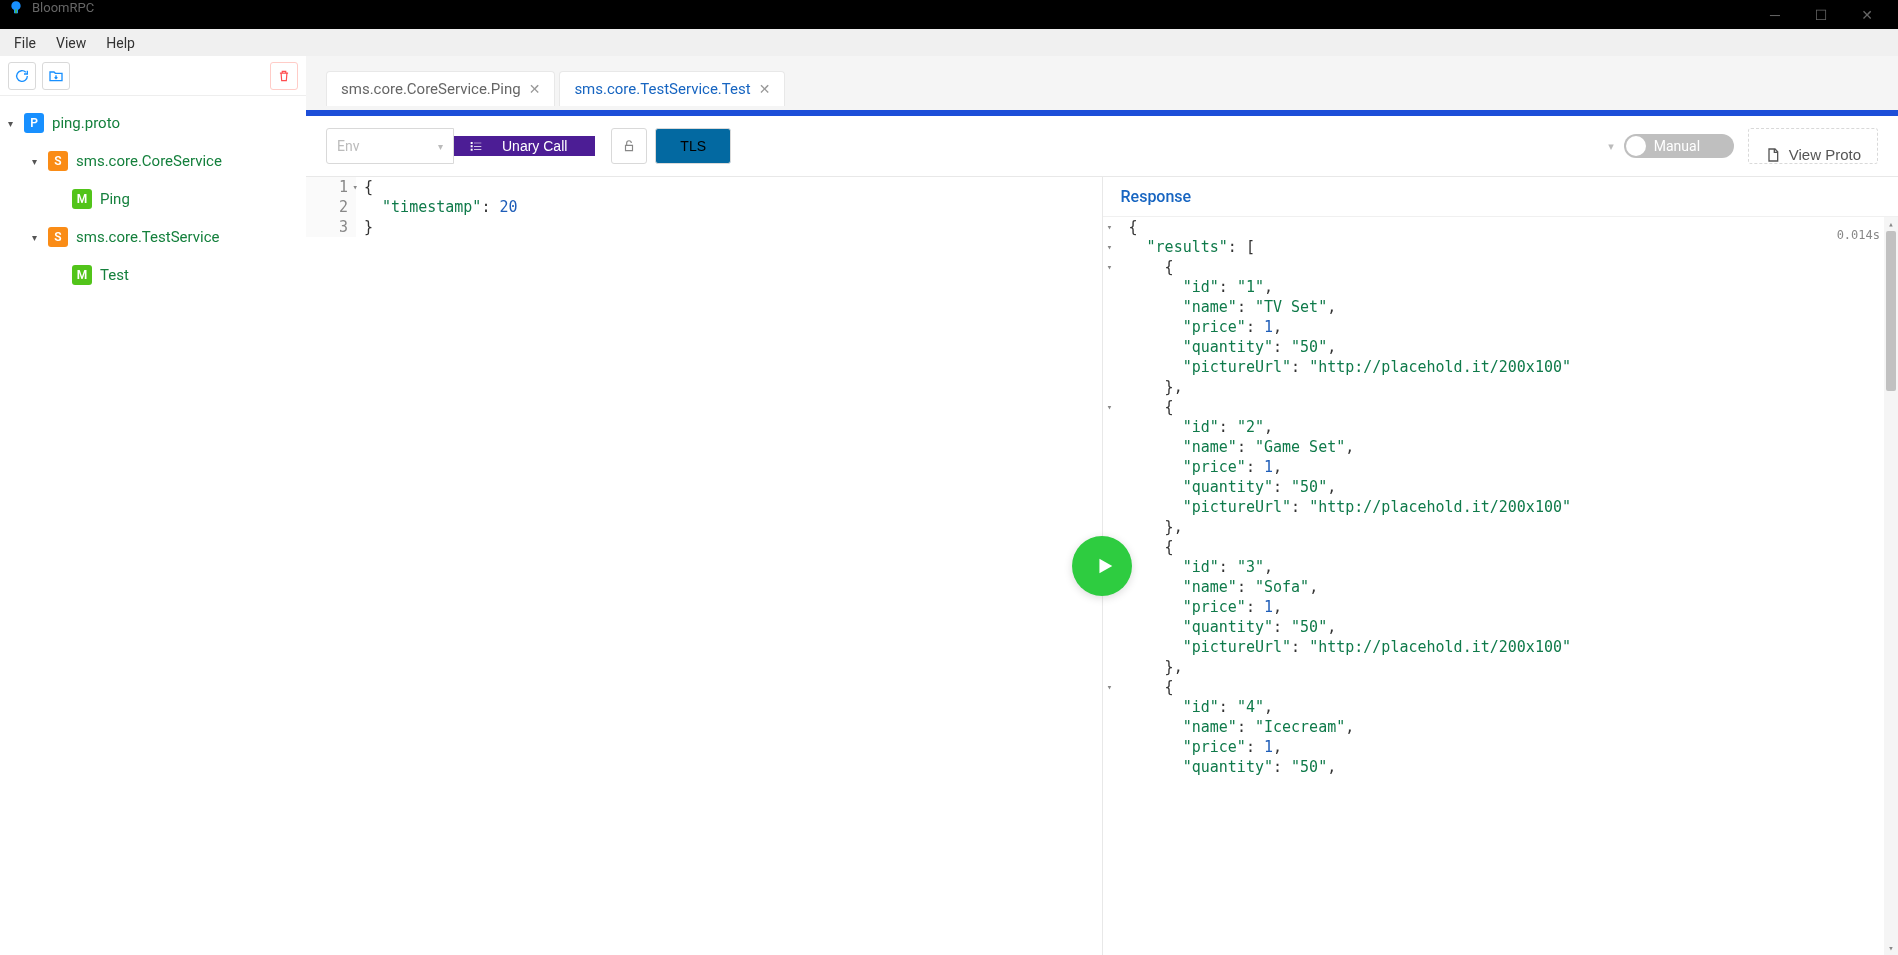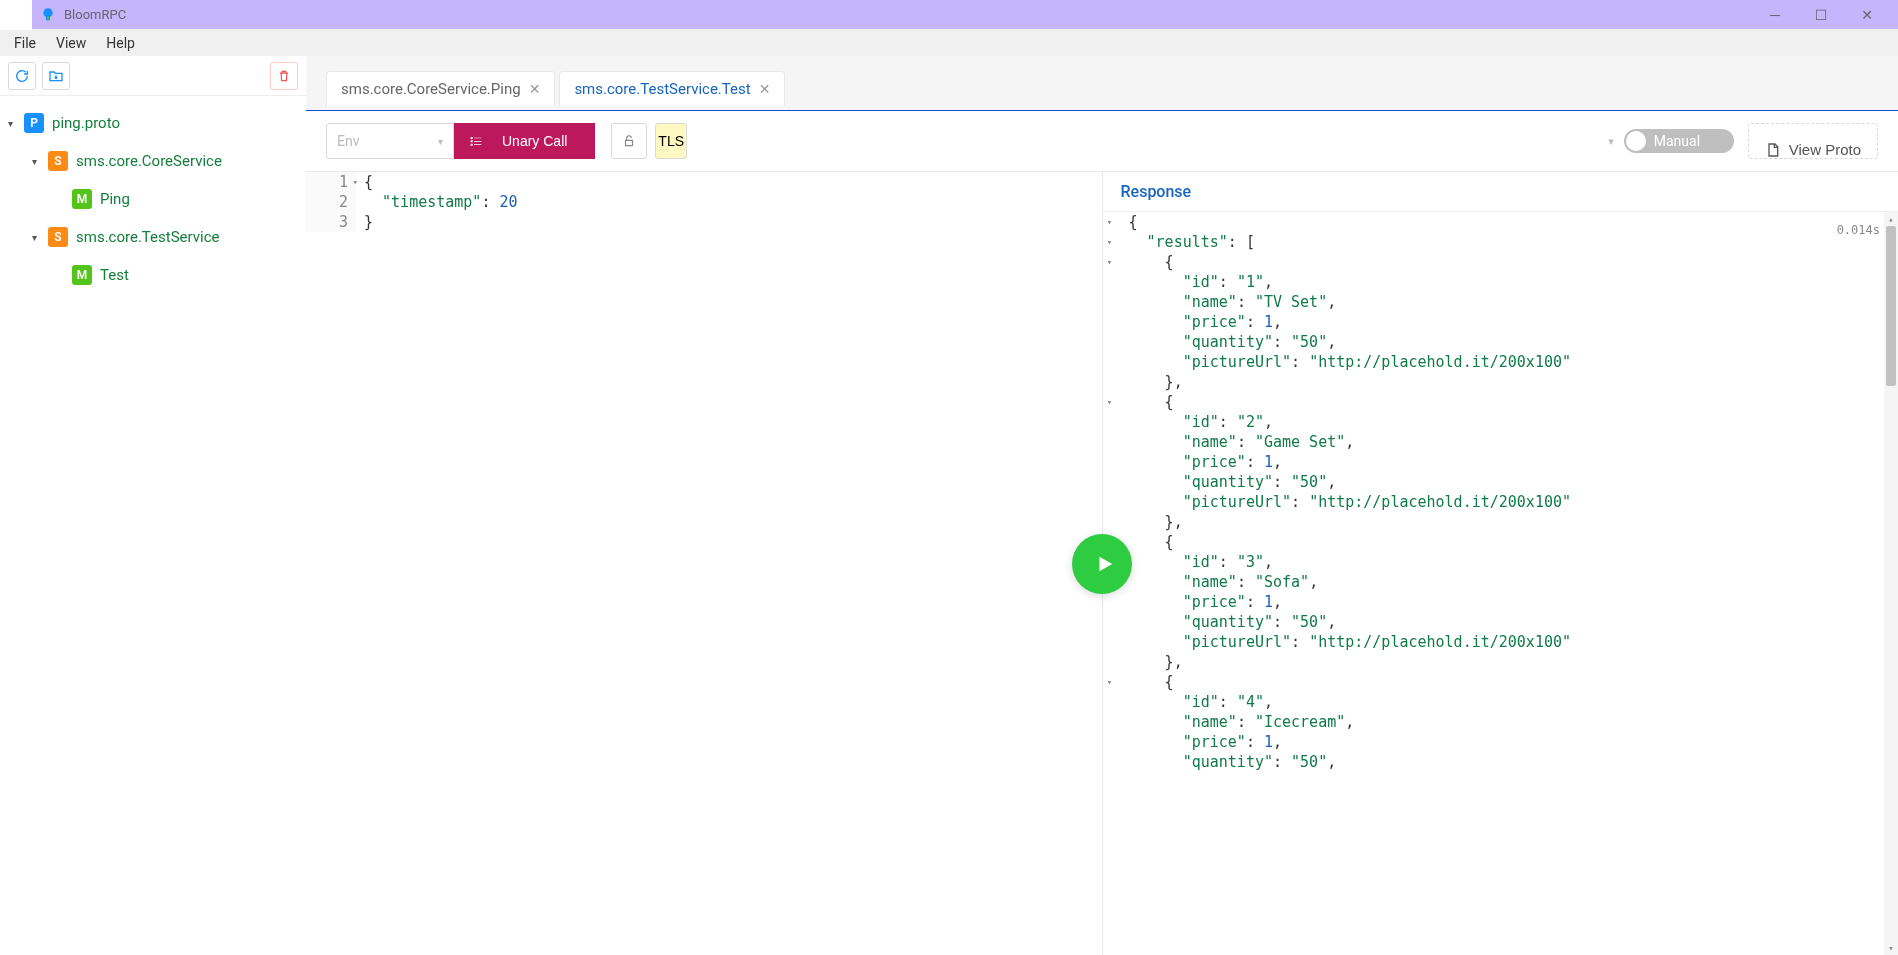--- a/index.html
+++ b/index.html
@@ -1,17 +1,17 @@
 <!DOCTYPE html>
 <html><head>
 <meta charset="utf-8">
 <style>
 * { box-sizing: border-box; margin: 0; padding: 0; }
 body { font-family: -apple-system, BlinkMacSystemFont, "Segoe UI", Roboto, sans-serif; font-size: 14px; color: #333; background: #fff; overflow: hidden; }
-.titlebar { height: 30px; background: #c4b5fd; display: flex; align-items: center; padding: 0 8px; border-bottom: 1px solid #eee; margin-left: 32px; }
+.titlebar { height: 30px; background: #000000; display: flex; padding: 0 8px; border-bottom: 1px solid #eee; }
 .titlebar-icon { width: 16px; height: 16px; margin-right: 8px; }
 .titlebar-title { flex: 1; font-size: 13px; color: #666; }
 .titlebar-controls { display: flex; gap: 0; }
 .titlebar-btn { width: 46px; height: 30px; display: flex; align-items: center; justify-content: center; color: #666; cursor: pointer; }
 .menubar { height: 26px; background: #f0f0f0; display: flex; align-items: center; padding: 0 4px; font-size: 14px; }
 .menubar-item { padding: 3px 10px; cursor: pointer; }
 .main { display: flex; height: calc(955px - 56px); }
 .sidebar { width: 306px; display: flex; flex-direction: column; background: #fff; }
 .sidebar-header { background: #0d1b3d; color: #fff; height: 55px; display: flex; align-items: center; justify-content: space-between; padding: 0 16px; }
 .sidebar-header-title { font-size: 18px; font-weight: 600; }
@@ -27,26 +27,26 @@
 .badge-s { background: #fa8c16; }
 .badge-m { background: #52c41a; }
 .tree-label { color: #15803d; }
 .level-1 { padding-left: 32px; }
 .level-2 { padding-left: 56px; }
 .content { flex: 1; display: flex; flex-direction: column; background: #f5f5f5; }
 .tabs { height: 54px; display: flex; align-items: center; padding: 10px 20px 0 20px; gap: 4px; }
 .tab { background: #fff; border: 1px solid #e8e8e8; border-bottom: none; border-radius: 4px 4px 0 0; padding: 8px 14px; display: flex; align-items: center; gap: 8px; cursor: pointer; color: #666; font-size: 15px; }
 .tab.active { color: #1765c1; align-items: center; }
 .tab-close { color: #999; cursor: pointer; font-size: 14px; }
-.addrbar { background: #fff; border-top: 1px solid #1d4ed8; border-bottom: 1px solid #e8e8e8; padding: 12px 20px; display: flex; align-items: center; gap: 0; }
+.addrbar { background: #fff; border-top: 6px solid #1d4ed8; border-bottom: 1px solid #e8e8e8; padding: 12px 20px; display: flex; align-items: center; gap: 0; }
 .env-select { width: 128px; height: 36px; border: 1px solid #d9d9d9; border-radius: 3px 0 0 3px; display: flex; align-items: center; justify-content: space-between; padding: 0 10px; color: #bbb; cursor: pointer; background: #fff; }
 .addr-input { width: 346px; height: 36px; border: 1px solid #d9d9d9; border-left: none; padding: 0 12px; font-size: 14px; outline: none; }
-.unary-btn { height: 36px; background: #be185d; color: #fff; border: none; padding: 0 28px 0 14px; display: flex; align-items: center; gap: 18px; cursor: pointer; font-size: 14px; text-align: right; }
+.unary-btn { height: 20px; background: #4c1d95; color: #fff; border: none; padding: 0 28px 0 14px; display: flex; align-items: center; gap: 18px; cursor: pointer; font-size: 14px; text-align: right; }
 .lock-btn { width: 36px; height: 36px; border: 1px solid #d9d9d9; border-radius: 3px; background: #fff; display: flex; align-items: center; justify-content: center; margin-left: 16px; cursor: pointer; color: #888; }
-.tls-btn { height: 36px; border: 1px solid #d9d9d9; border-radius: 3px; background: #fef9c3; padding: 0 2px; margin-left: 8px; cursor: pointer; font-size: 14px; }
+.tls-btn { height: 36px; border: 1px solid #d9d9d9; border-radius: 3px; background: #0369a1; padding: 0 24px; margin-left: 8px; cursor: pointer; font-size: 14px; }
 .spacer { flex: 1; }
 .caret-down { color: #bbb; margin-right: 10px; font-size: 11px; }
 .toggle { width: 110px; height: 24px; background: #bfbfbf; border-radius: 12px; position: relative; display: flex; align-items: center; cursor: pointer; }
 .toggle-knob { width: 20px; height: 20px; background: #fff; border-radius: 50%; position: absolute; left: 2px; }
 .toggle-label { color: #fff; margin-left: 30px; font-size: 14px; }
 .view-proto-btn { height: 36px; border: 1px dashed #d9d9d9; border-radius: 3px; background: #fff; padding: 0 16px; margin-left: 14px; display: flex; align-items: flex-end; gap: 8px; cursor: pointer; font-size: 15px; color: #555; }
 .panels { flex: 1; display: flex; background: #fff; position: relative; }
 .panel { flex: 1; display: flex; flex-direction: column; overflow: hidden; }
 .panel-left { border-right: 1px solid #e8e8e8; }
 .panel-header { padding: 10px 18px; font-size: 16px; color: #1765c1; font-weight: 500; border-bottom: 1px solid #f0f0f0; }

